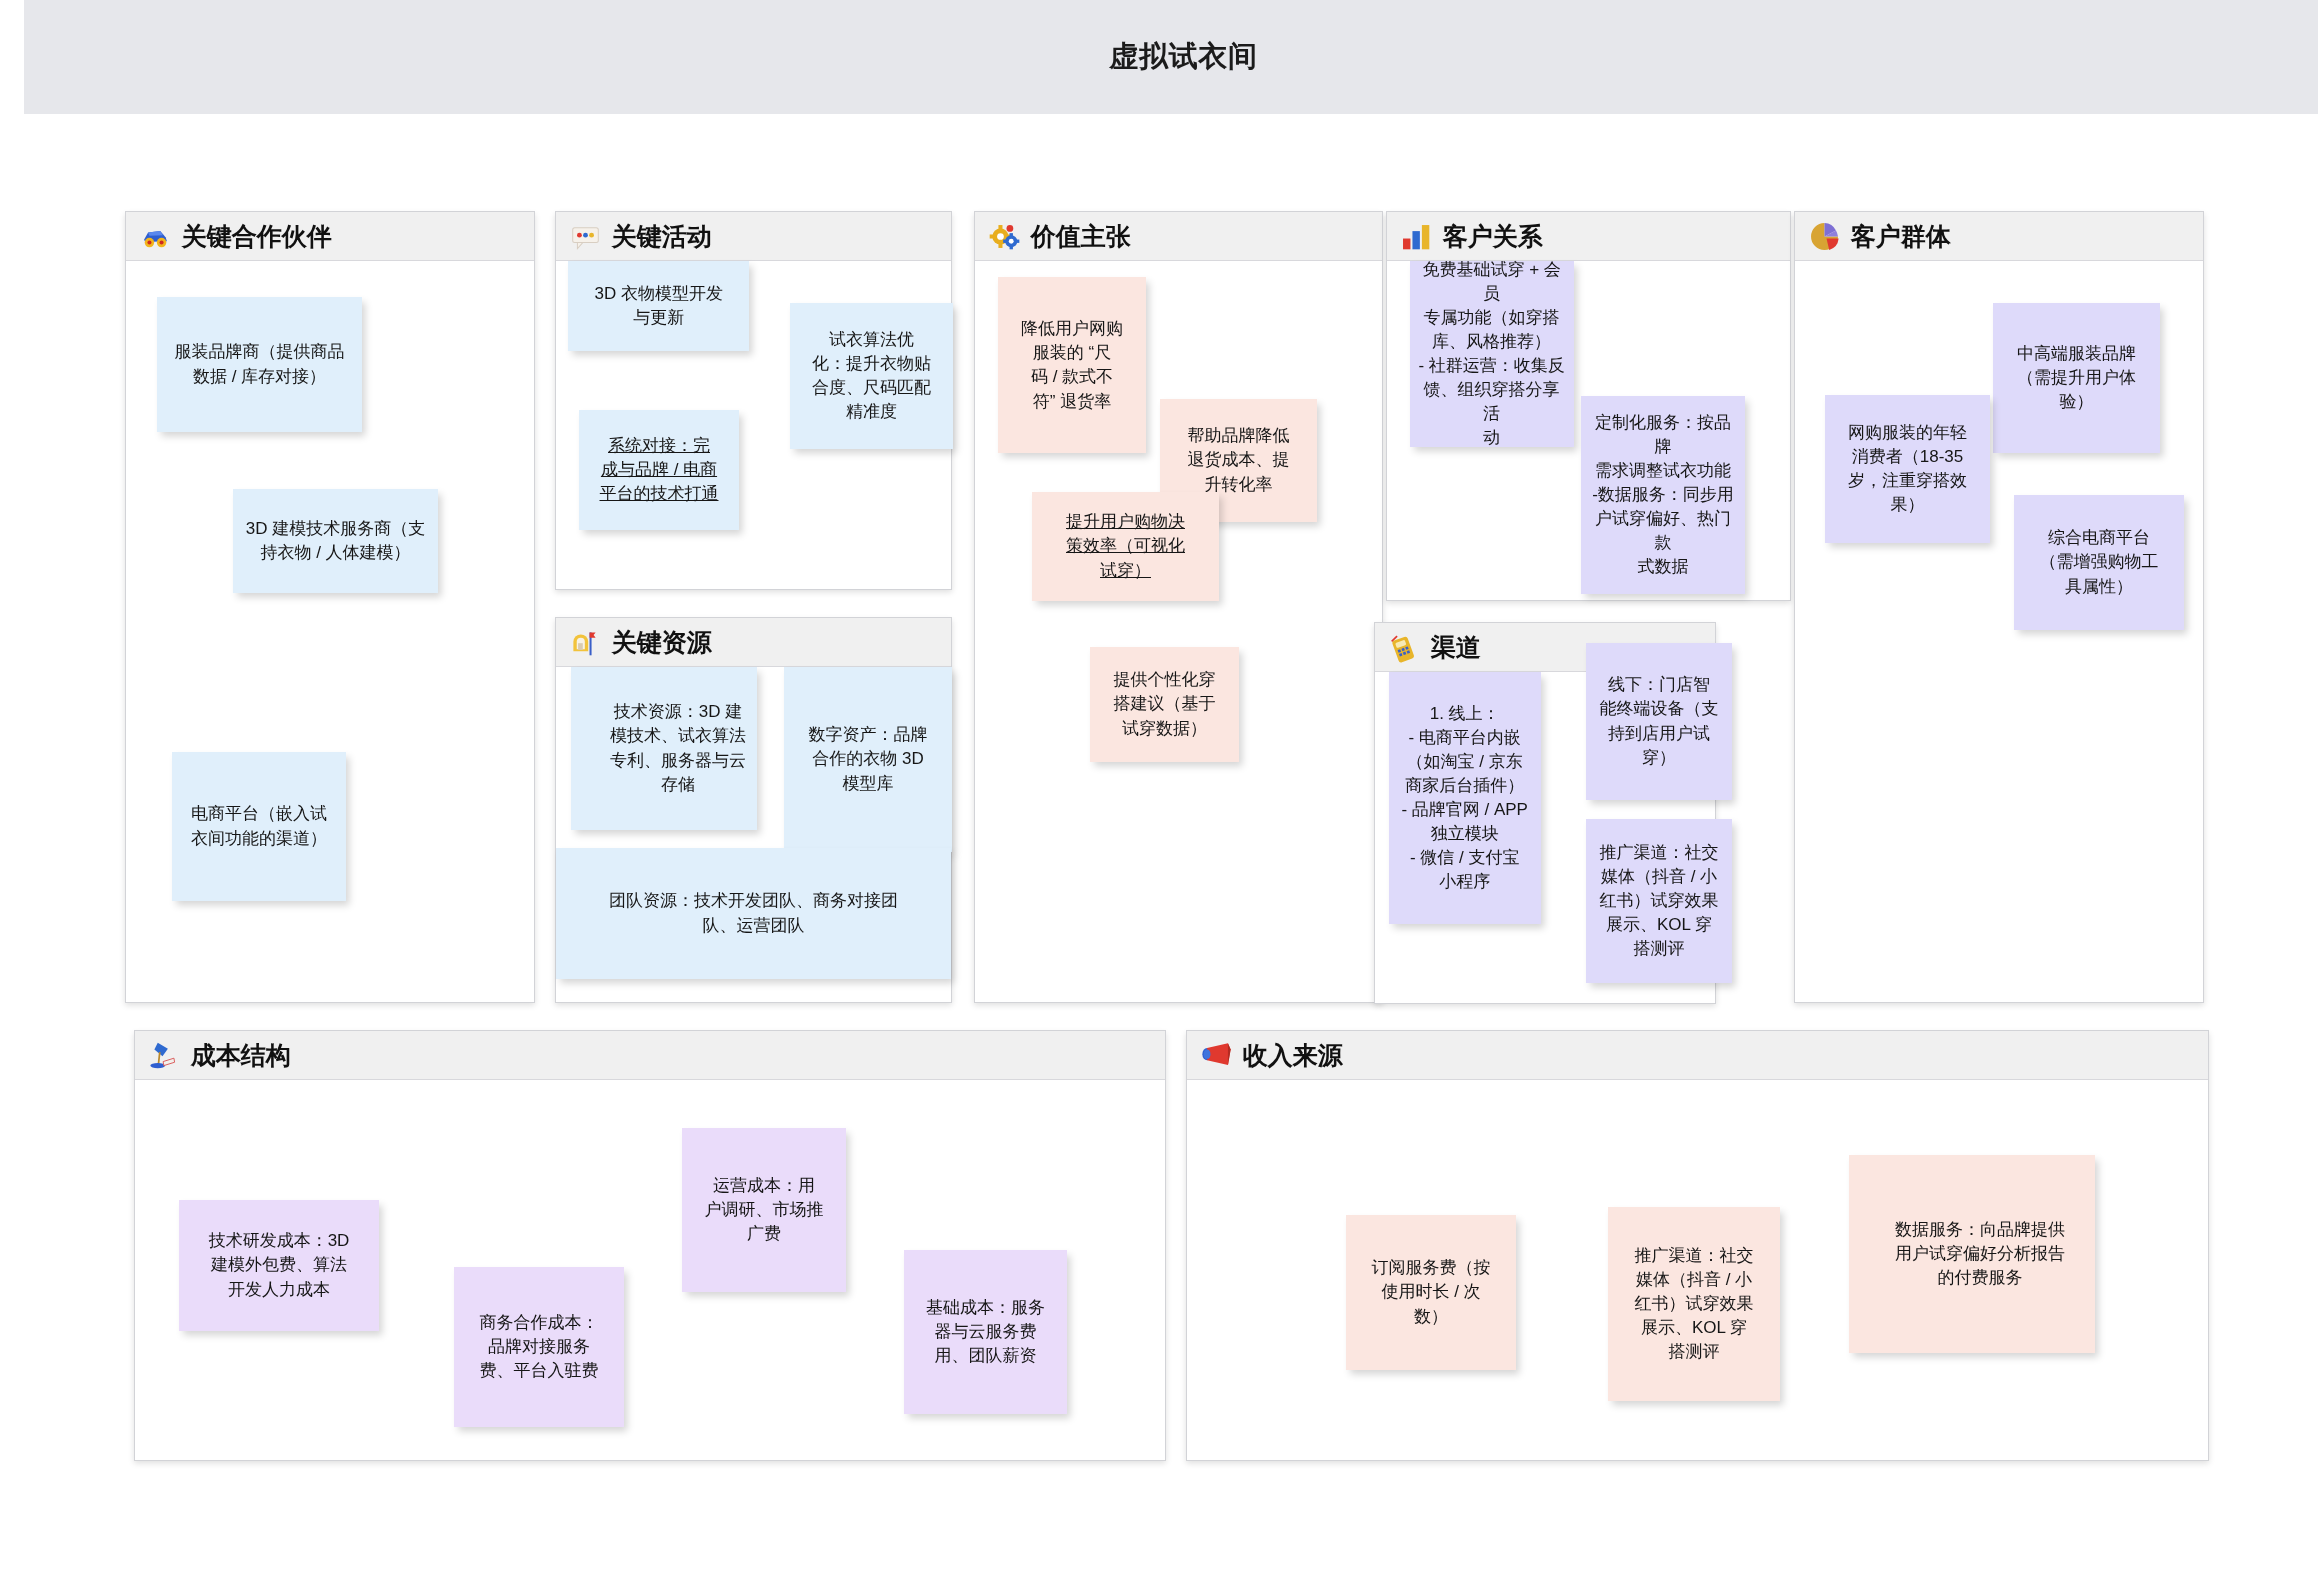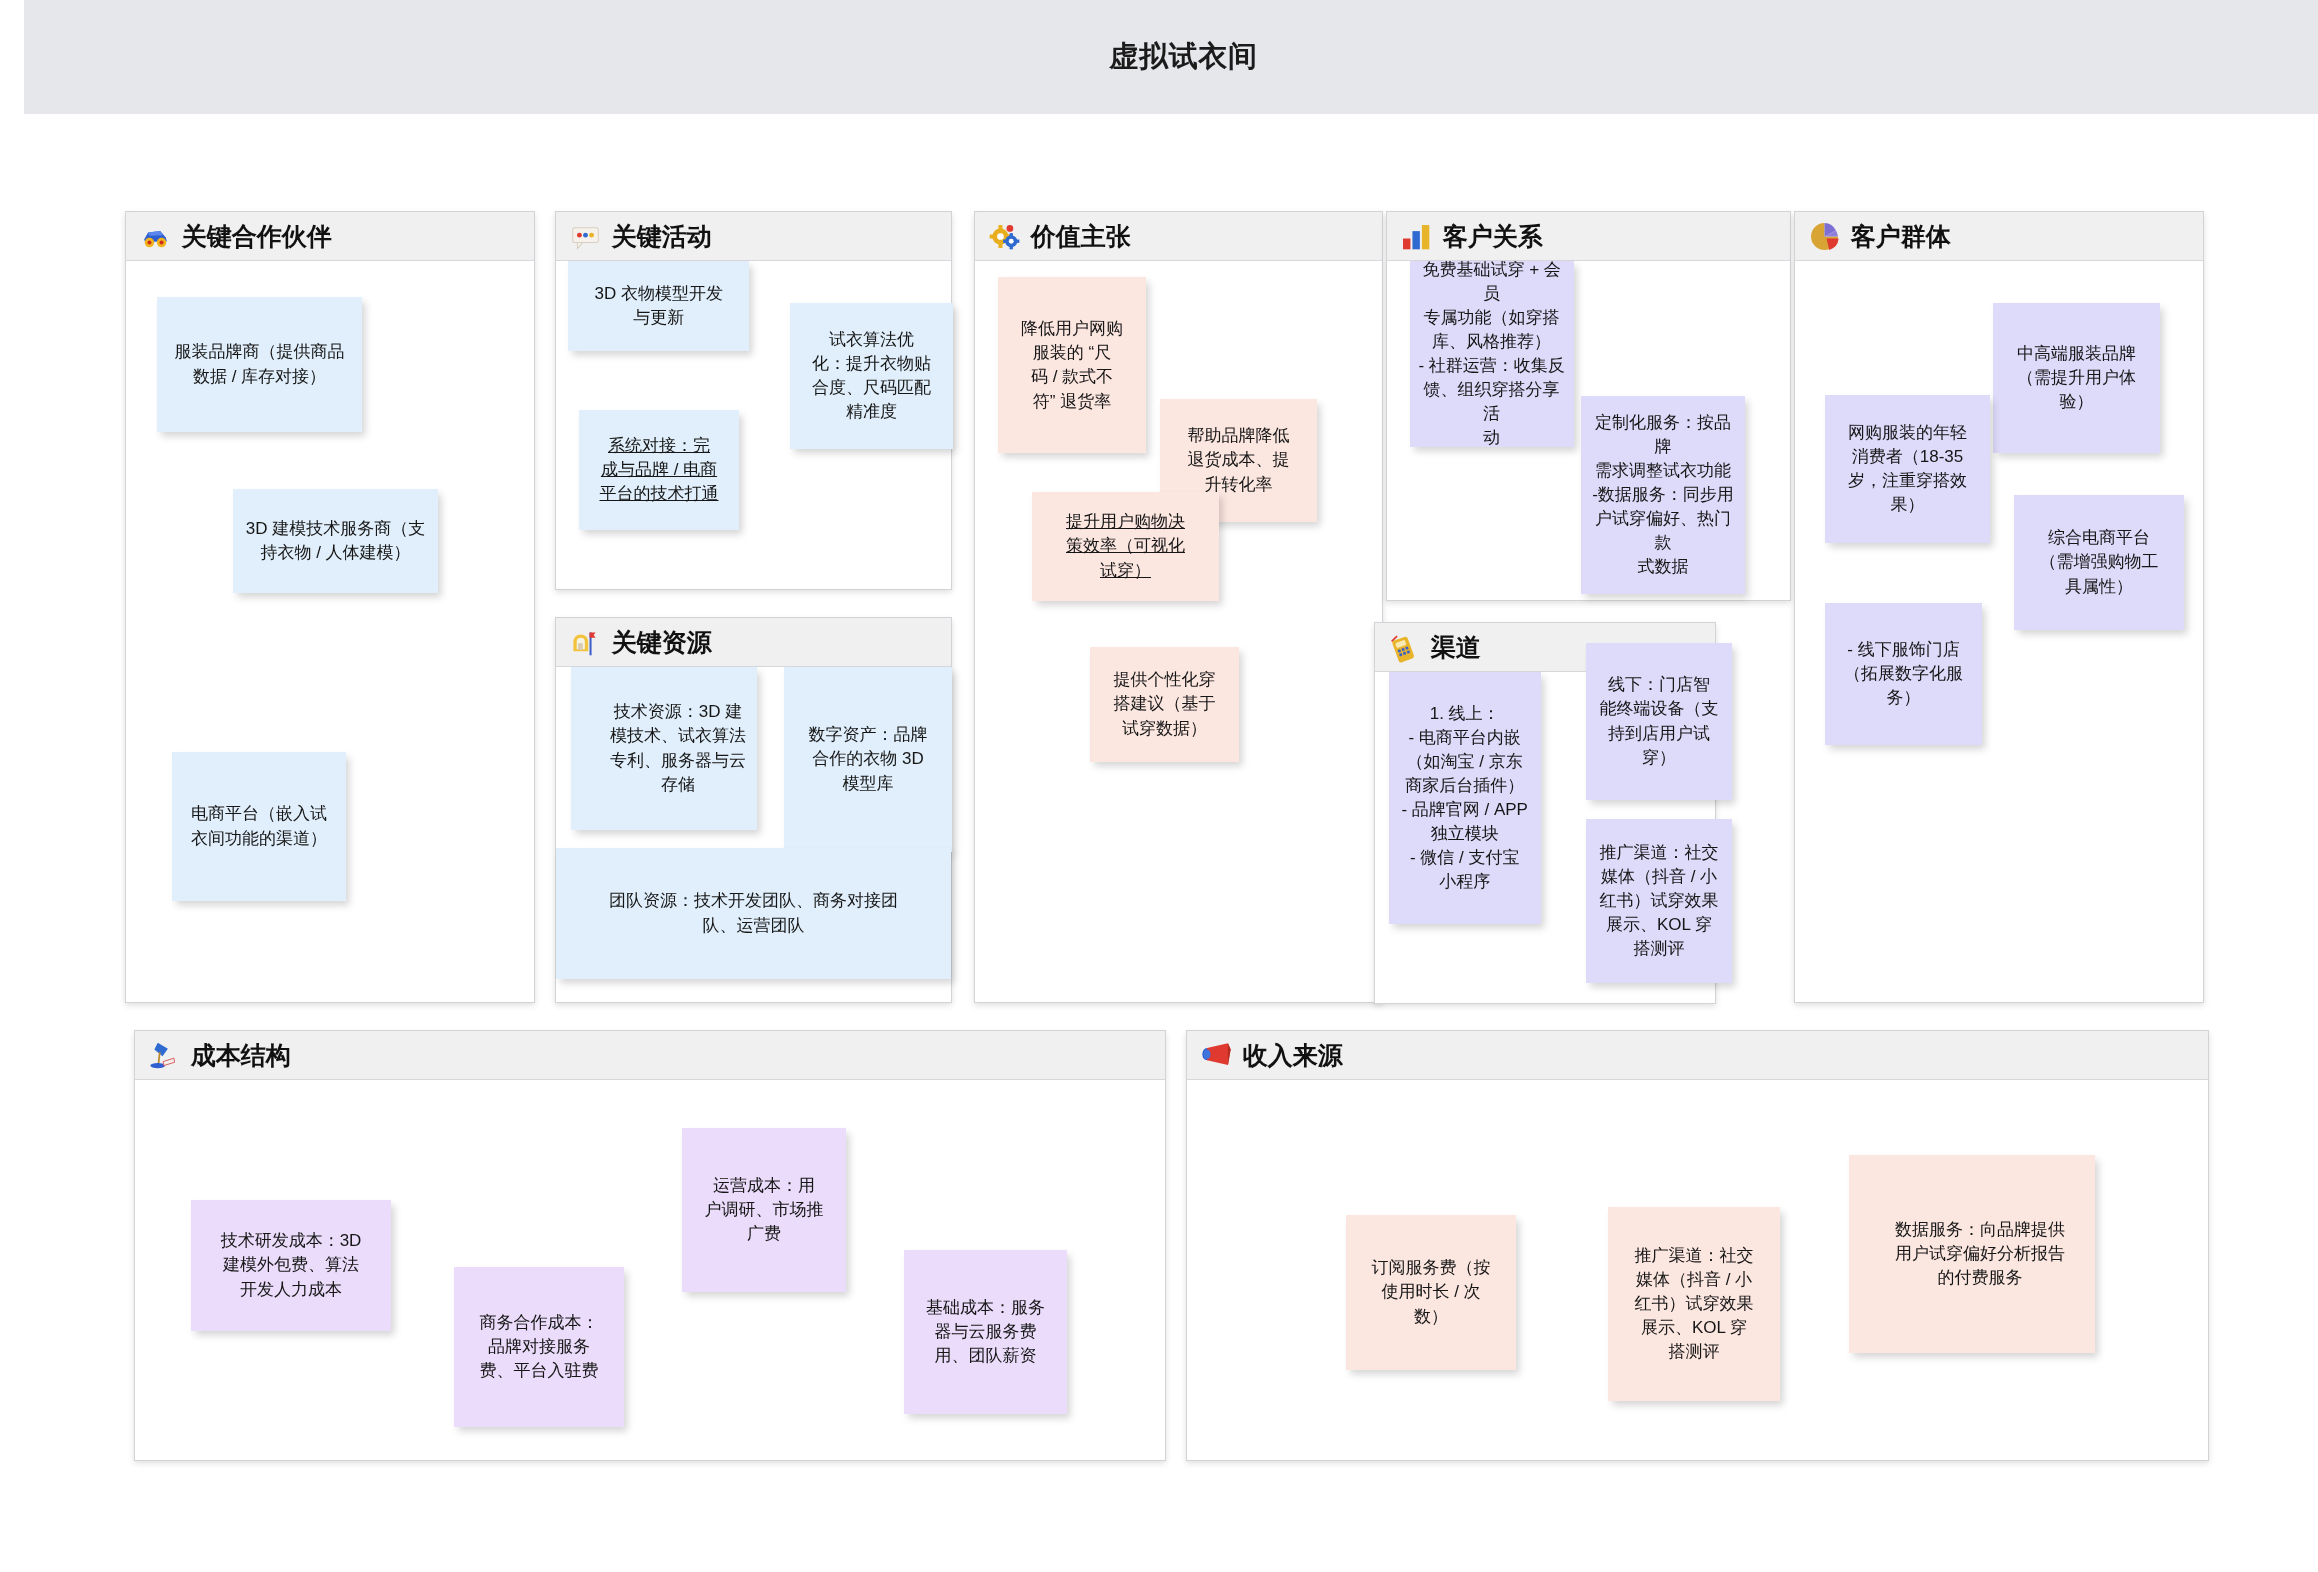--- a/index.html
+++ b/index.html
@@ -271,40 +271,37 @@
       <div class="note n-purple" style="left:198px; top:42px; width:167px; height:150px;">中高端服装品牌
 （需提升用户体
 验）</div>
       <div class="note n-purple" style="left:30px; top:134px; width:165px; height:148px;">网购服装的年轻
 消费者（18-35
 岁，注重穿搭效
 果）</div>
       <div class="note n-purple" style="left:219px; top:234px; width:170px; height:135px;">综合电商平台
 （需增强购物工
 具属性）</div>
-      <div class="note n-purple" style="left:30px; top:342px; width:157px; height:142px;">- 线下服饰门店
-（拓展数字化服
-务）</div>
     </div>
   </div>
 
   <div class="panel" style="left:134px; top:1030px; width:1032px; height:431px;">
     <div class="panel-head">
       <span class="ico">
         <svg viewBox="0 0 46 46">
           <path d="M13 4 L28 13 L20 24 L8 14 Z" fill="#2f6ad0"></path>
           <path d="M16 18 L14 36" stroke="#b9892c" stroke-width="2.6" fill="none"></path>
           <ellipse cx="13" cy="38" rx="11" ry="4" fill="#2f5fd0"></ellipse>
           <path d="M21 32 L37 27 L38 33 L22 38 Z" fill="#f2f0ec" stroke="#d95757" stroke-width="1.4"></path>
         </svg>
       </span>
       <span class="ttl">成本结构</span>
     </div>
     <div class="panel-body">
-      <div class="note n-violet" style="left:56px; top:120px; width:200px; height:131px;">技术研发成本：3D
+      <div class="note n-violet" style="left:44px; top:120px; width:200px; height:131px;">技术研发成本：3D
 建模外包费、算法
 开发人力成本</div>
       <div class="note n-violet" style="left:319px; top:187px; width:170px; height:160px;">商务合作成本：
 品牌对接服务
 费、平台入驻费</div>
       <div class="note n-violet" style="left:547px; top:48px; width:164px; height:164px;">运营成本：用
 户调研、市场推
 广费</div>
       <div class="note n-violet" style="left:769px; top:170px; width:163px; height:164px;">基础成本：服务
 器与云服务费

